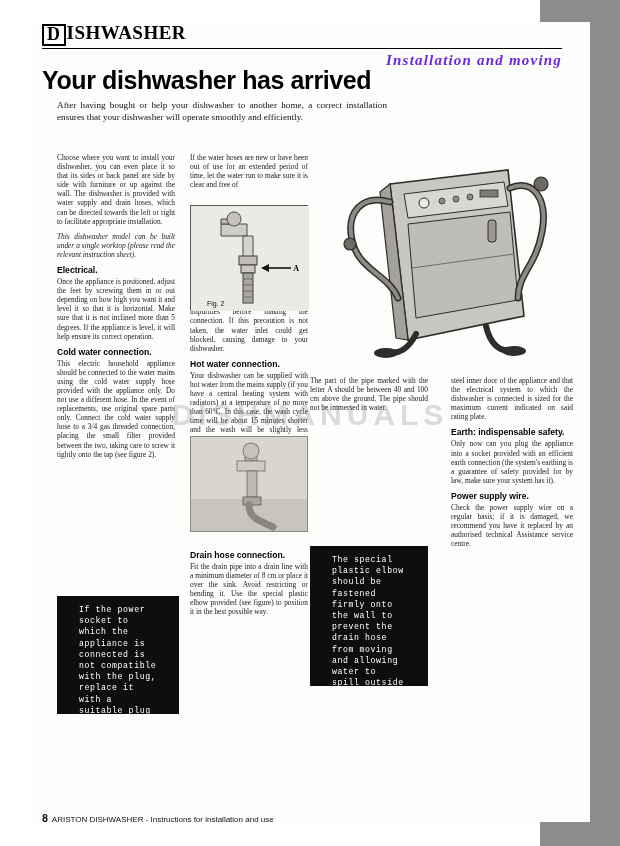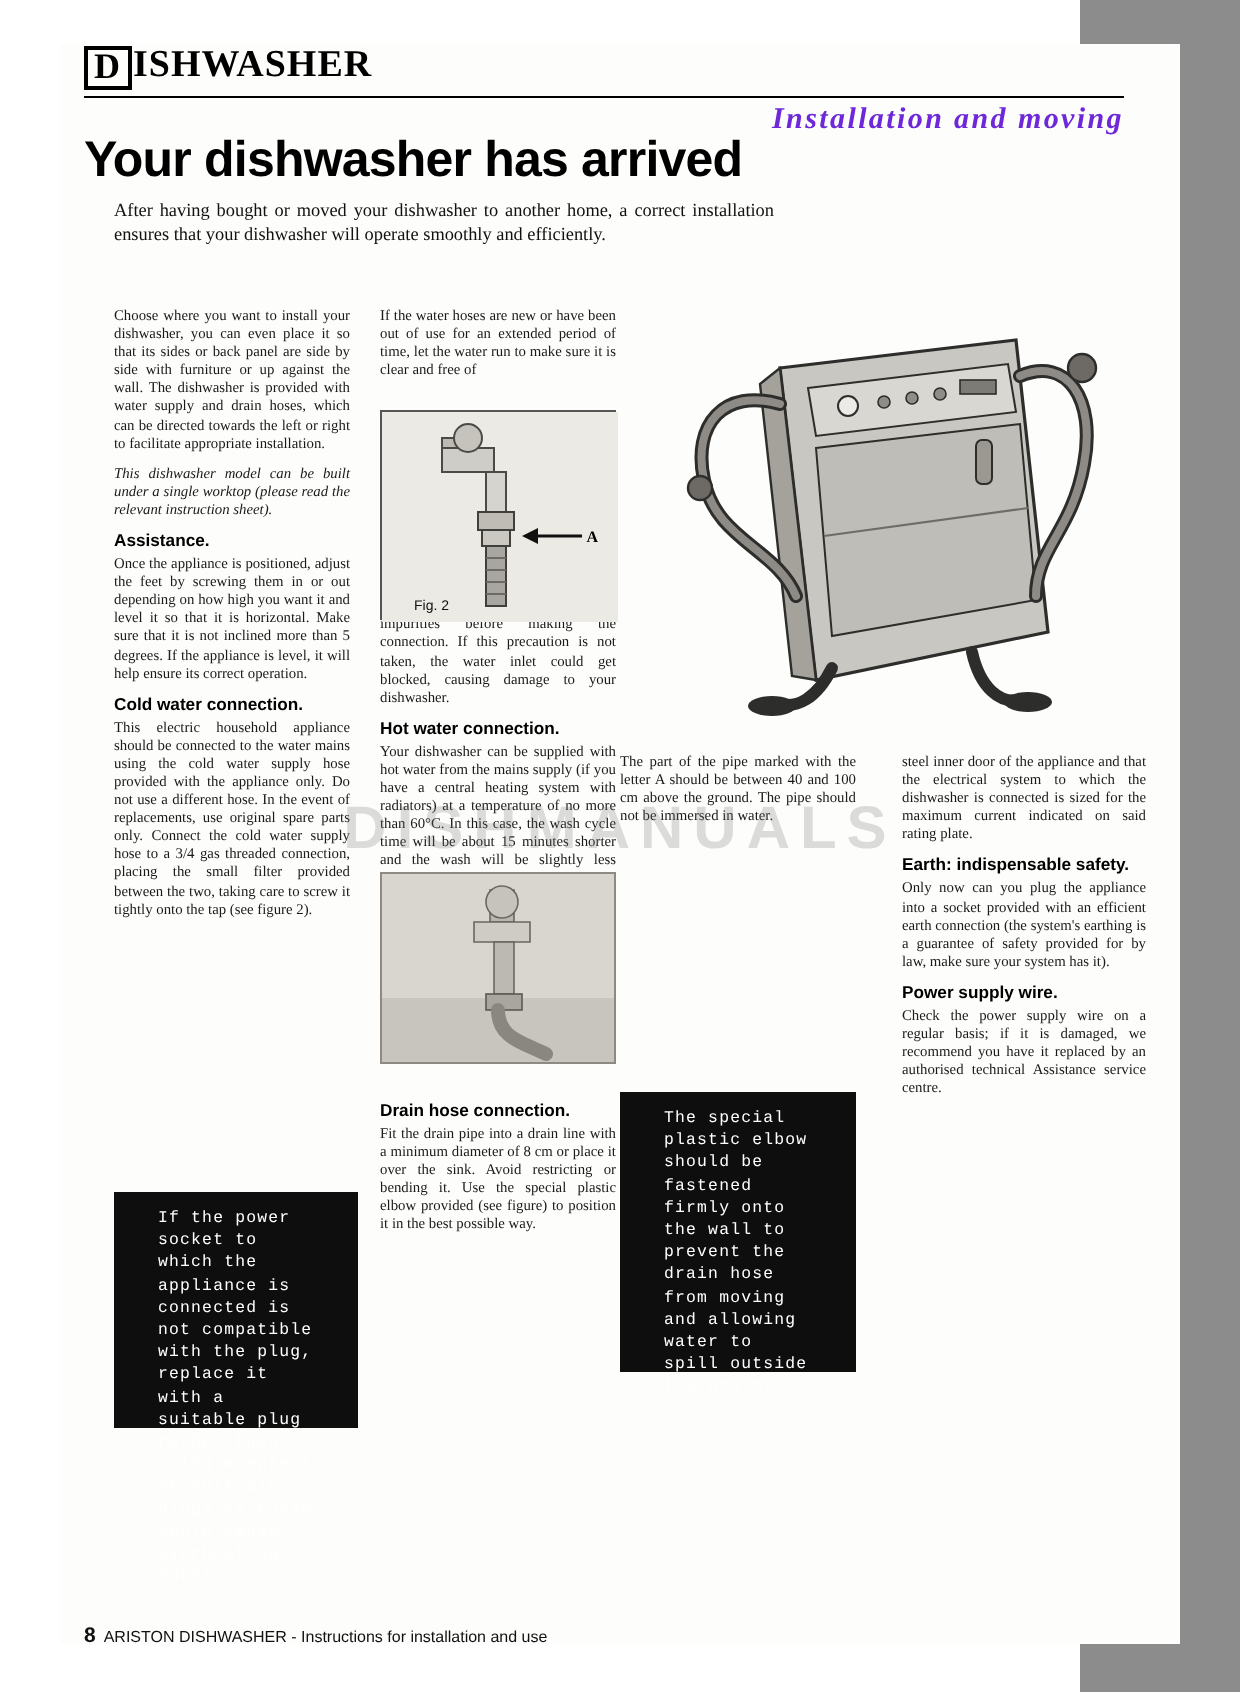--- a/index.html
+++ b/index.html
@@ -233,26 +233,26 @@
 
   <div class="hdr">
     <div class="dish-word">
       <span class="dish-cap">D</span><span>ISHWASHER</span>
     </div>
     <div class="hdr-rule"></div>
     <div class="hdr-right">Installation and moving</div>
   </div>
 
   <div class="title">Your dishwasher has arrived</div>
-  <div class="lead">After having bought or moved your dishwasher to another home, a correct installation ensures that your dishwasher will operate smoothly and efficiently.</div>
+  <div class="lead">After having bought or help your dishwasher to another home, a correct installation ensures that your dishwasher will operate smoothly and efficiently.</div>
 
   <div class="col col1">
     <div class="blk">Choose where you want to install your dishwasher, you can even place it so that its sides or back panel are side by side with furniture or up against the wall. The dishwasher is provided with water supply and drain hoses, which can be directed towards the left or right to facilitate appropriate installation.</div>
     <div class="blk ital">This dishwasher model can be built under a single worktop (please read the relevant instruction sheet).</div>
-    <div class="sub">Assistance.</div>
+    <div class="sub">Electrical.</div>
     <div class="blk">Once the appliance is positioned, adjust the feet by screwing them in or out depending on how high you want it and level it so that it is horizontal. Make sure that it is not inclined more than 5 degrees. If the appliance is level, it will help ensure its correct operation.</div>
     <div class="sub">Cold water connection.</div>
     <div class="blk">This electric household appliance should be connected to the water mains using the cold water supply hose provided with the appliance only. Do not use a different hose. In the event of replacements, use original spare parts only. Connect the cold water supply hose to a 3/4 gas threaded connection, placing the small filter provided between the two, taking care to screw it tightly onto the tap (see figure 2).</div>
   </div>
 
   <div class="col col2">
     <div class="blk">If the water hoses are new or have been out of use for an extended period of time, let the water run to make sure it is clear and free of</div>
     <div style="height:112px"></div>
     <div class="blk">impurities before making the connection. If this precaution is not taken, the water inlet could get blocked, causing damage to your dishwasher.</div>
     <div class="sub">Hot water connection.</div>

